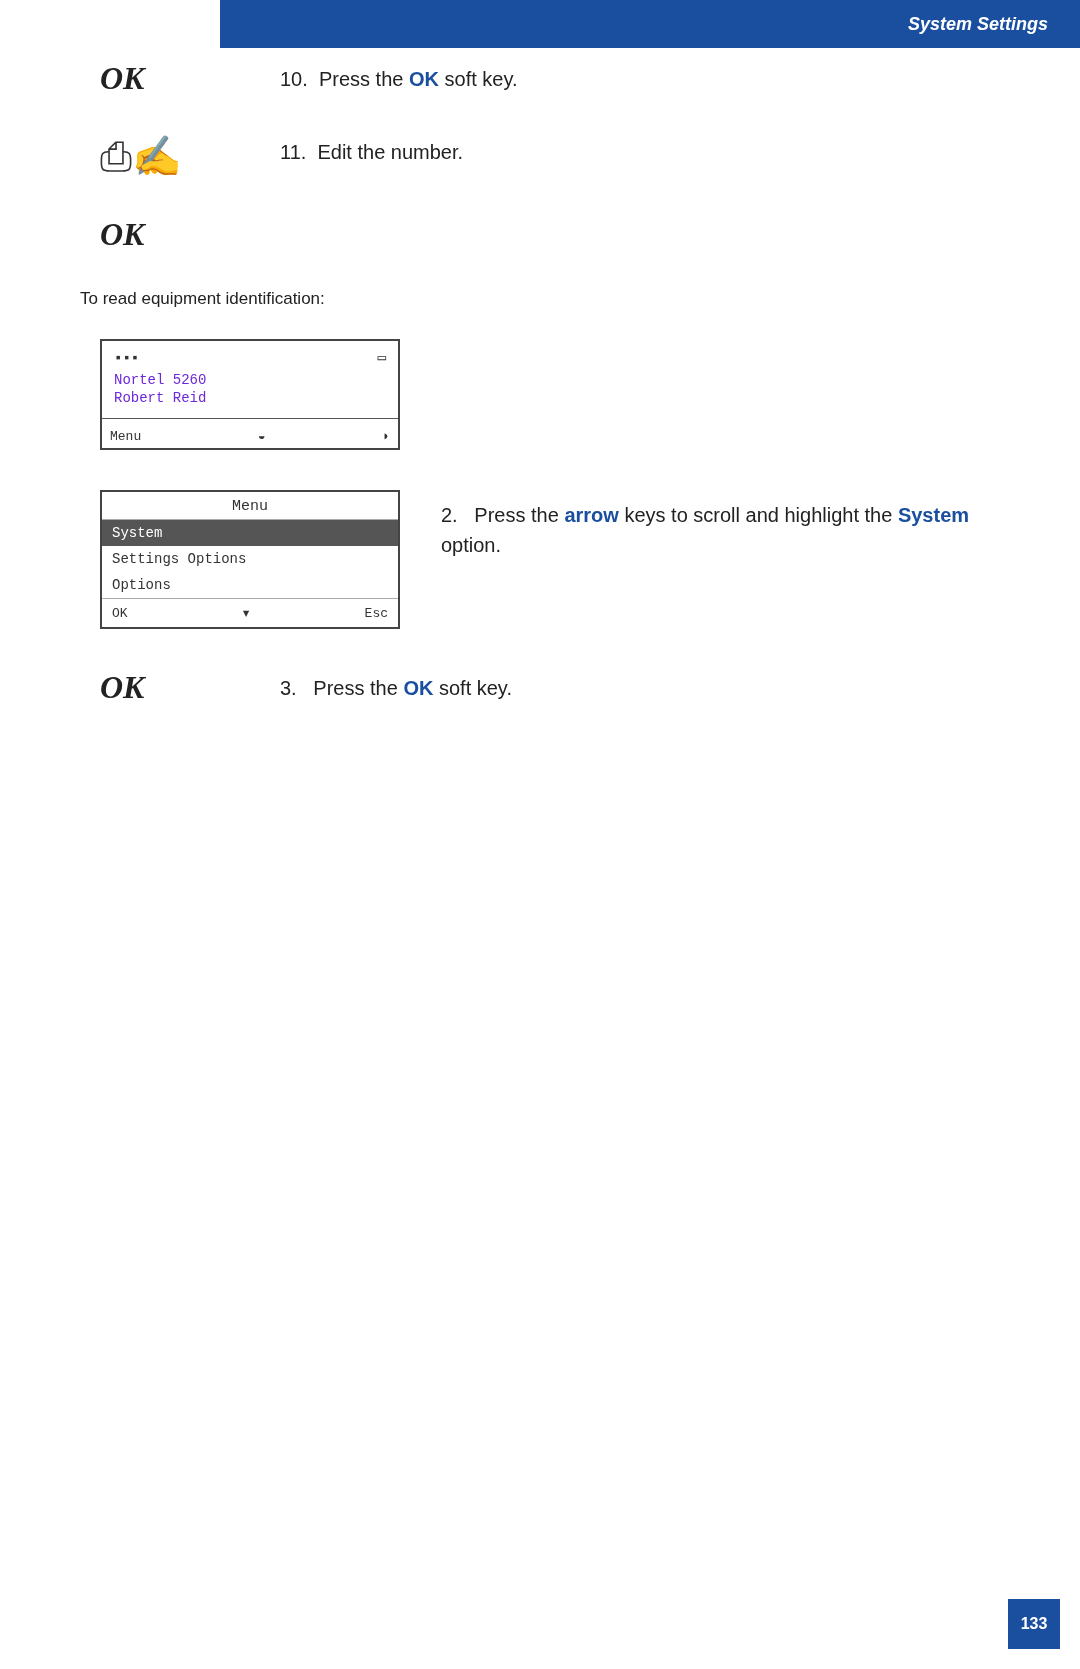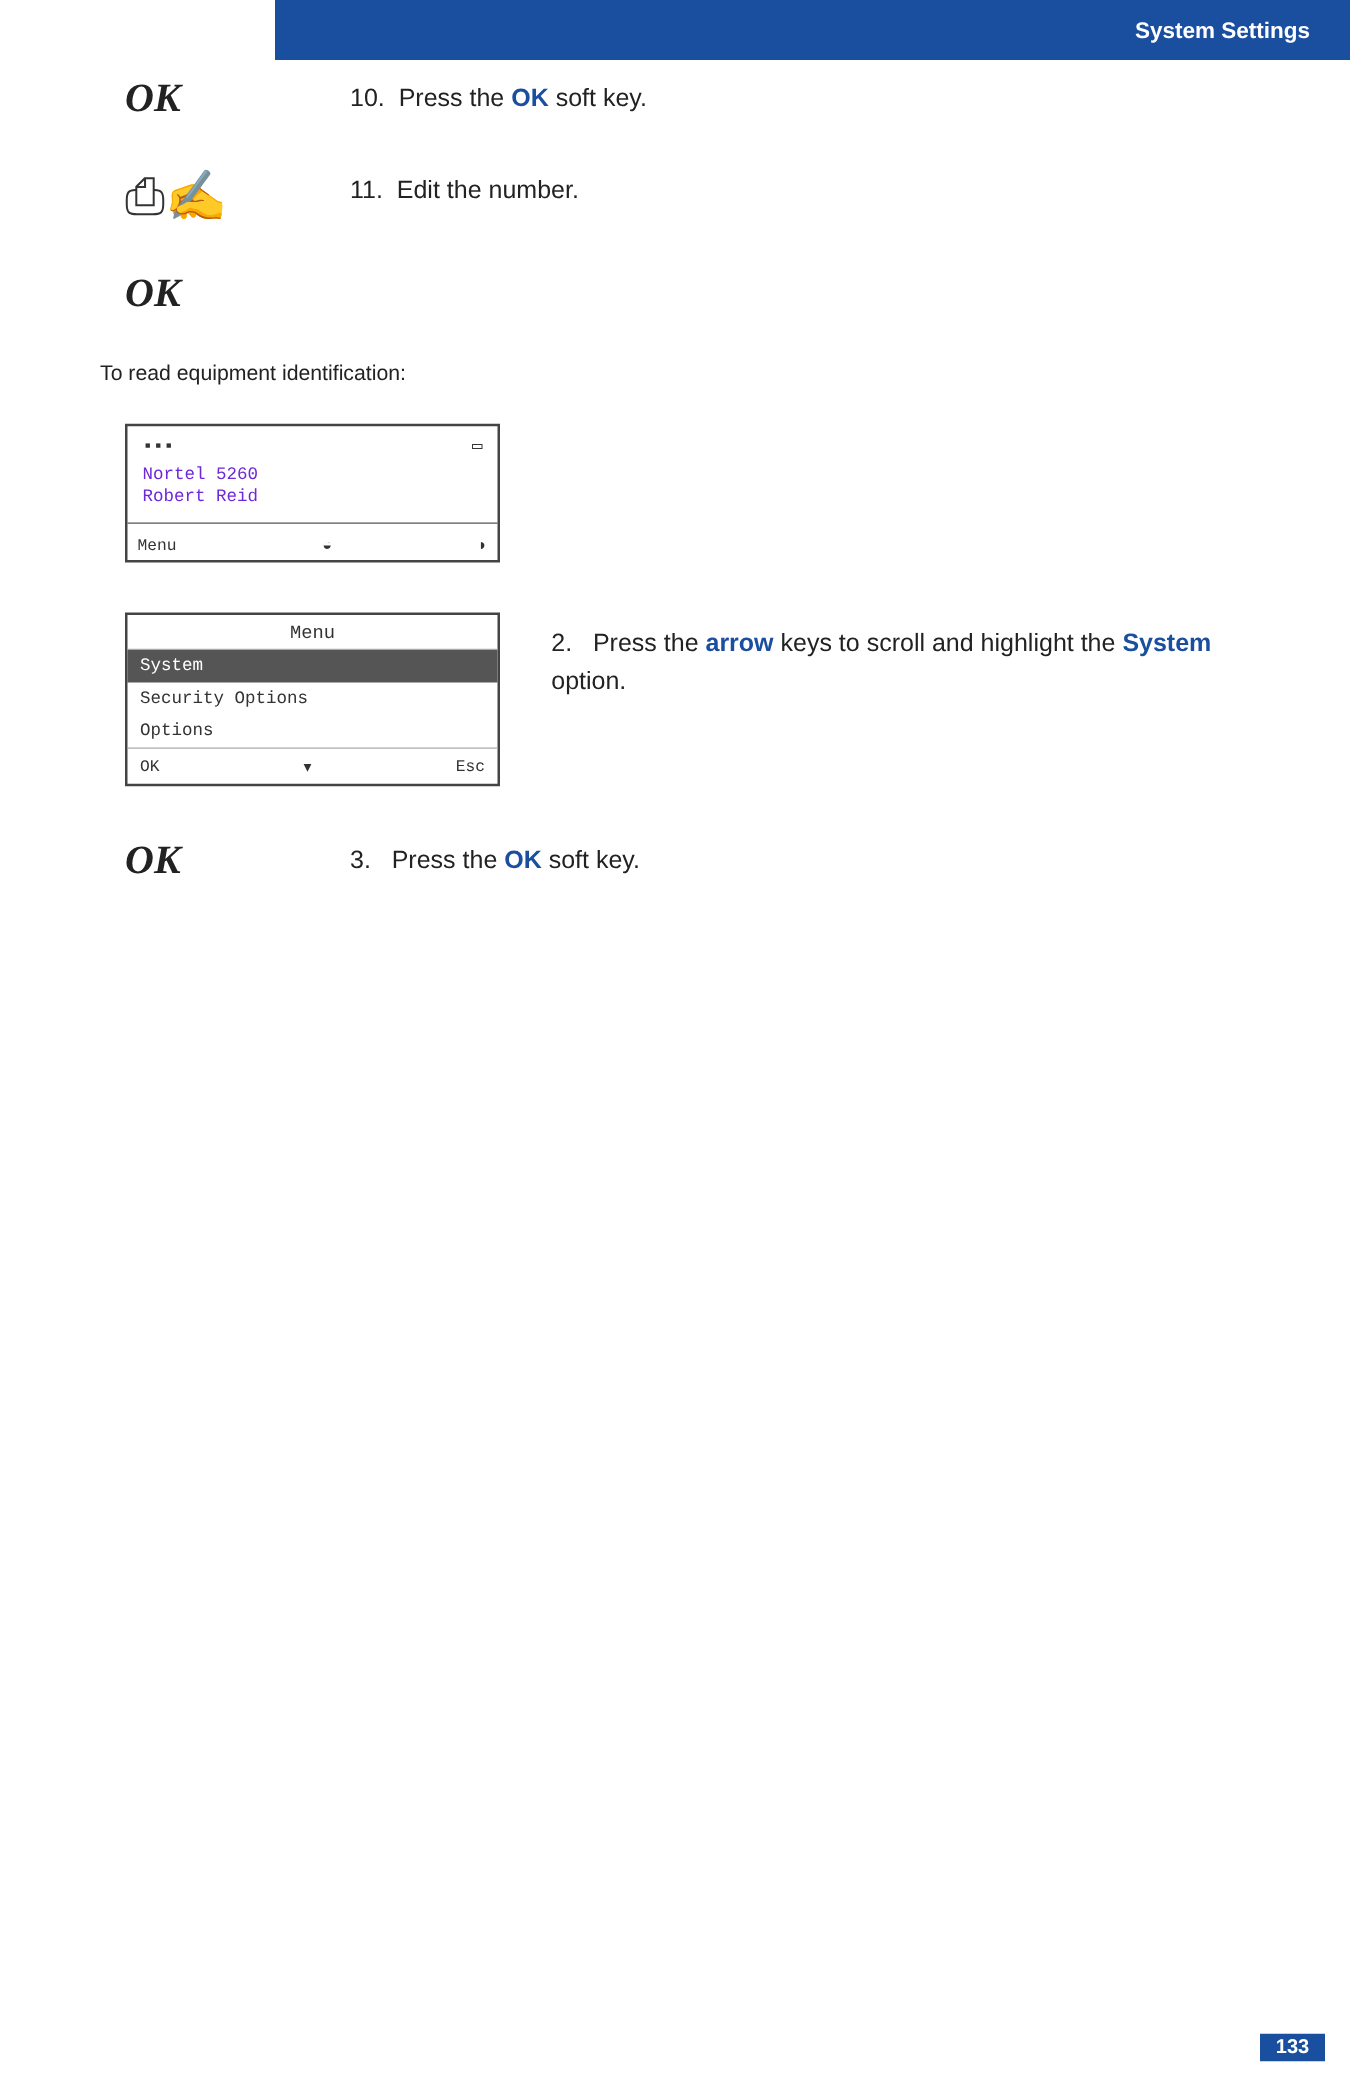--- a/index.html
+++ b/index.html
@@ -24,20 +24,21 @@
       display: flex;
       align-items: center;
       justify-content: flex-end;
       padding-right: 32px;
     }
 
     .header-title {
       color: #ffffff;
       font-weight: bold;
       font-size: 18px;
+      font-style: italic;
     }
 
     
     .content {
       position: absolute;
       top: 60px;
       left: 80px;
       right: 80px;
     }
 
@@ -180,21 +181,21 @@
     .arrow-down {
       font-size: 16px;
     }
 
     
     .page-number-box {
       position: absolute;
       bottom: 20px;
       right: 20px;
       width: 52px;
-      height: 22px;
+      height: 50px;
       background: #1a4fa0;
       display: flex;
       align-items: center;
       justify-content: center;
     }
 
     .page-number {
       color: #ffffff;
       font-weight: bold;
       font-size: 16px;
@@ -254,21 +255,21 @@
         </div>
       </div>
     </div>
   </div>
 
   <div class="step-row" style="align-items: flex-start; margin-bottom: 40px;">
     <div class="step-icon" style="width: 320px; min-width: 320px;">
       <div class="menu-screen">
         <div class="menu-title">Menu</div>
         <div class="menu-item-selected">System</div>
-        <div class="menu-item">Security Options</div>
+        <div class="menu-item">Settings Options</div>
         <div class="menu-item">Options</div>
         <div class="menu-softkeys">
           <span>OK</span>
           <span class="arrow-down">▾</span>
           <span>Esc</span>
         </div>
       </div>
     </div>
     <div class="step-text" style="padding-top: 10px; margin-left: 41px;">
       <span>2.&nbsp;&nbsp; Press the </span><span class="blue-text">arrow</span><span> keys to scroll and highlight the </span><span class="blue-text">System</span><span> option.</span>

